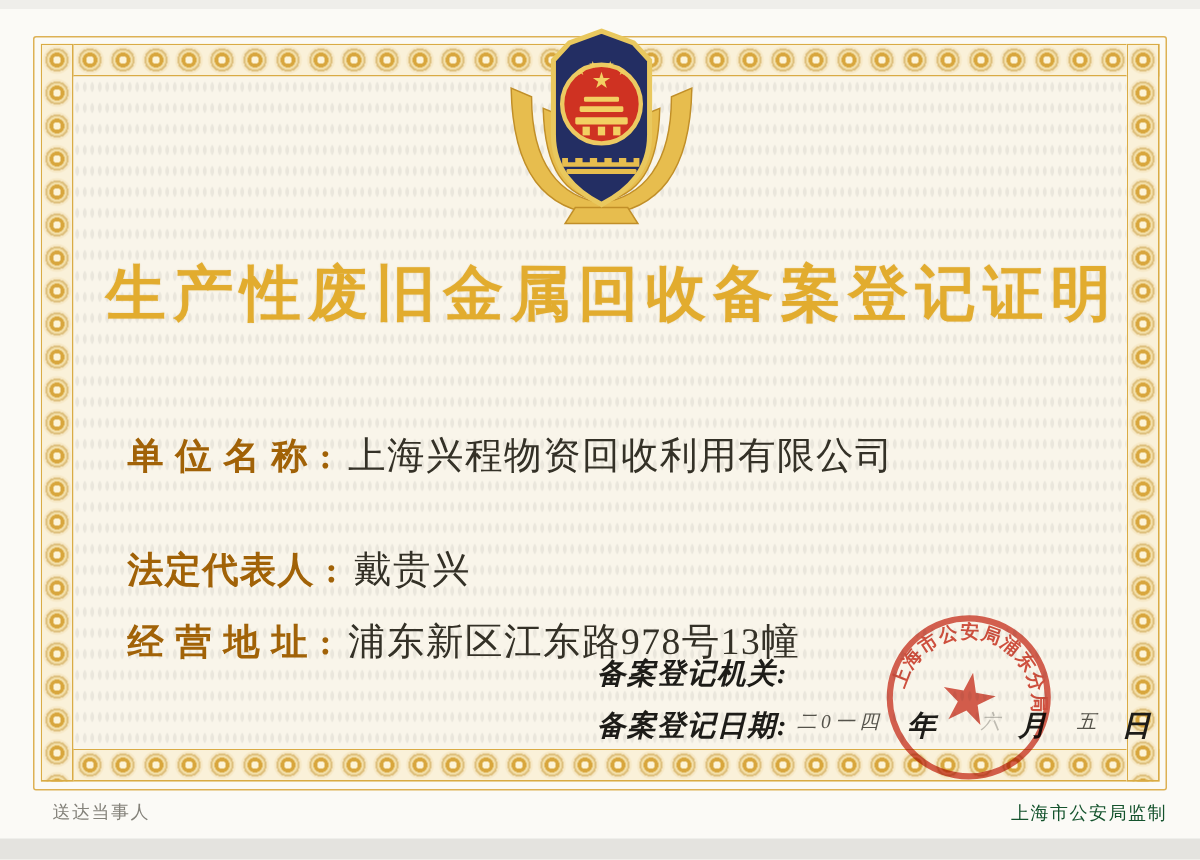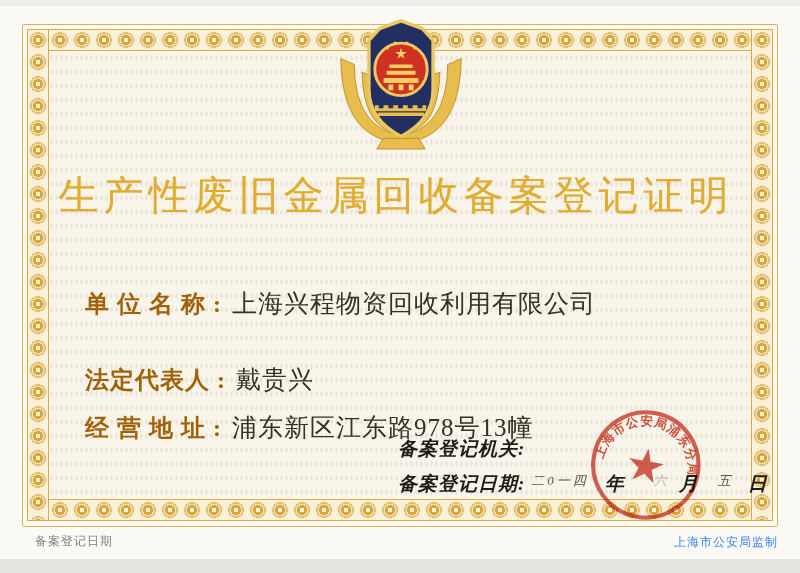--- a/index.html
+++ b/index.html
@@ -47,24 +47,24 @@
     position:absolute;left:49px;top:51px;width:702px;height:448px;
     background-color:#f9f5ea;
     background-image:radial-gradient(rgba(130,130,125,.13) 1px, transparent 1.3px);
     background-size:5px 14px;
   }
 
   .emblem{position:absolute;left:328px;top:14px;width:146px;height:136px;z-index:3;}
   .emblem svg{width:100%;height:100%;}
 
   .title{
-    position:absolute;left:4px;top:168px;width:784px;
+    position:absolute;left:16px;top:168px;width:784px;
     text-align:center;z-index:4;
     font-family:"Liberation Sans","DejaVu Sans",sans-serif;
-    font-weight:normal;font-size:40px;letter-spacing:5px;
+    font-weight:bold;font-size:40px;letter-spacing:5px;
     color:#e2ac2e;margin:0;
     text-shadow:0 0 1px rgba(190,140,30,.35);
   }
 
   .cert-no{
     position:absolute;left:430px;top:232px;width:310px;z-index:4;
     font-size:21px;color:#3c3b35;letter-spacing:2px;white-space:nowrap;
   }
   .cert-no .small{font-size:13px;color:#8a887c;letter-spacing:1px;}
   .cert-no .region{margin-right:22px;}
@@ -97,21 +97,21 @@
     transform:rotate(10deg);opacity:.88;mix-blend-mode:multiply;
   }
   .seal svg{width:100%;height:100%;}
 
   .footer-left{
     position:absolute;left:35px;top:533px;z-index:2;
     font-size:12px;color:#84827a;letter-spacing:1px;
   }
   .footer-right{
     position:absolute;right:22px;top:534px;z-index:2;
-    font-size:12px;color:#3b82f6;letter-spacing:1px;
+    font-size:12px;color:#14532d;letter-spacing:1px;
   }
 </style>
 </head>
 <body>
 
 <div class="photo">
 
   <div class="edge-top"></div>
   <div class="edge-bottom"></div>
 
@@ -192,16 +192,16 @@
         <polygon id="sstar" points="0,-10 2.25,-3.09 9.51,-3.09 3.63,1.18 5.88,8.09 0,3.82 -5.88,8.09 -3.63,1.18 -9.51,-3.09 -2.25,-3.09"></polygon>
       </defs>
       <circle cx="65" cy="66" r="57" fill="none" stroke="#cd3a28" stroke-width="4.5" opacity="0.9"></circle>
       <use href="#sstar" fill="#cd3a28" transform="translate(65,68) scale(2.0)" opacity="0.92"></use>
       <text font-size="13.5" fill="#cd3a28" letter-spacing="1" font-family="Liberation Serif, serif" font-weight="bold">
         <textPath href="#sealArc" startOffset="2">上海市公安局浦东分局</textPath>
       </text>
     </svg>
   </div>
 
-  <div class="footer-left">备案登记日期</div>
+  <div class="footer-left">送达当事人</div>
   <div class="footer-right">上海市公安局监制</div>
 
 </div>
 
 </body></html>

